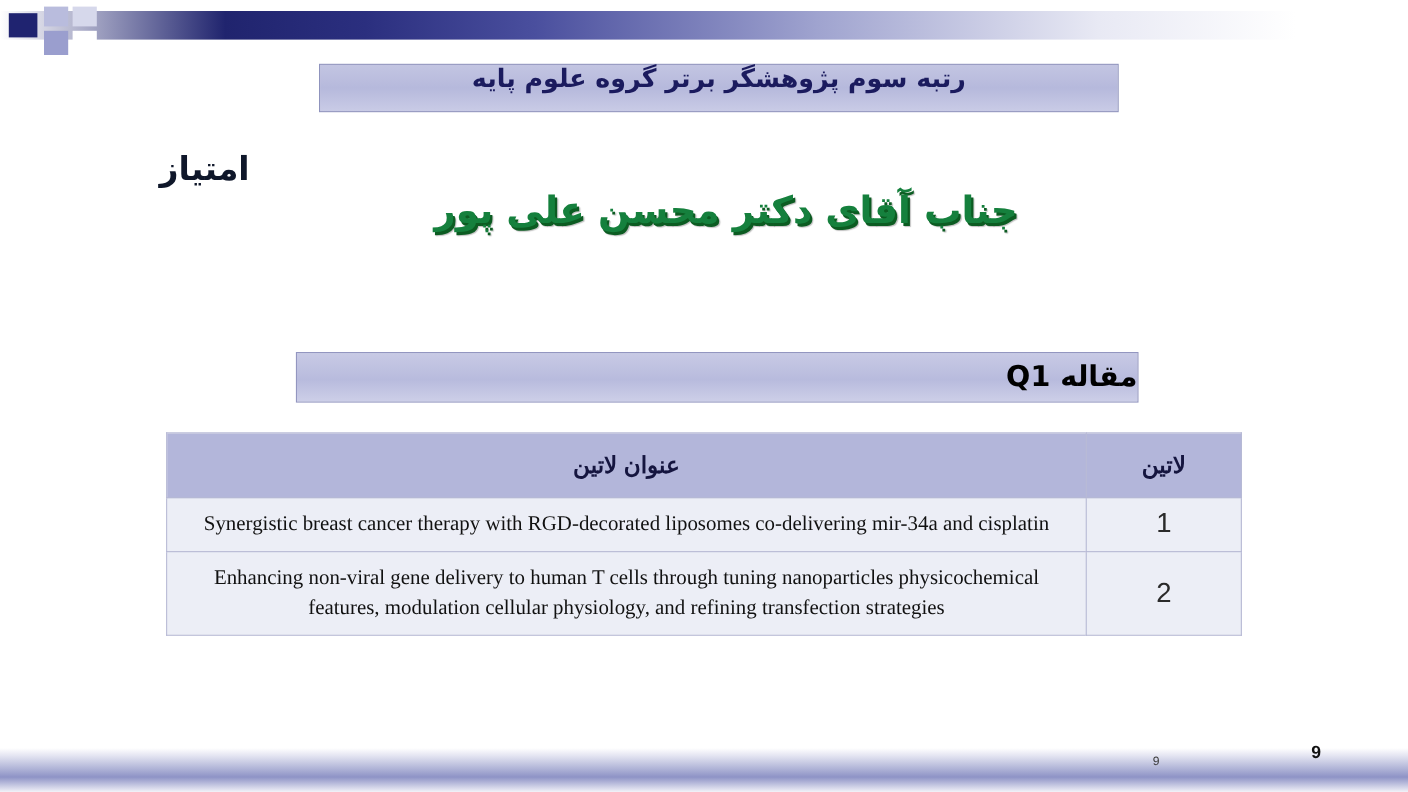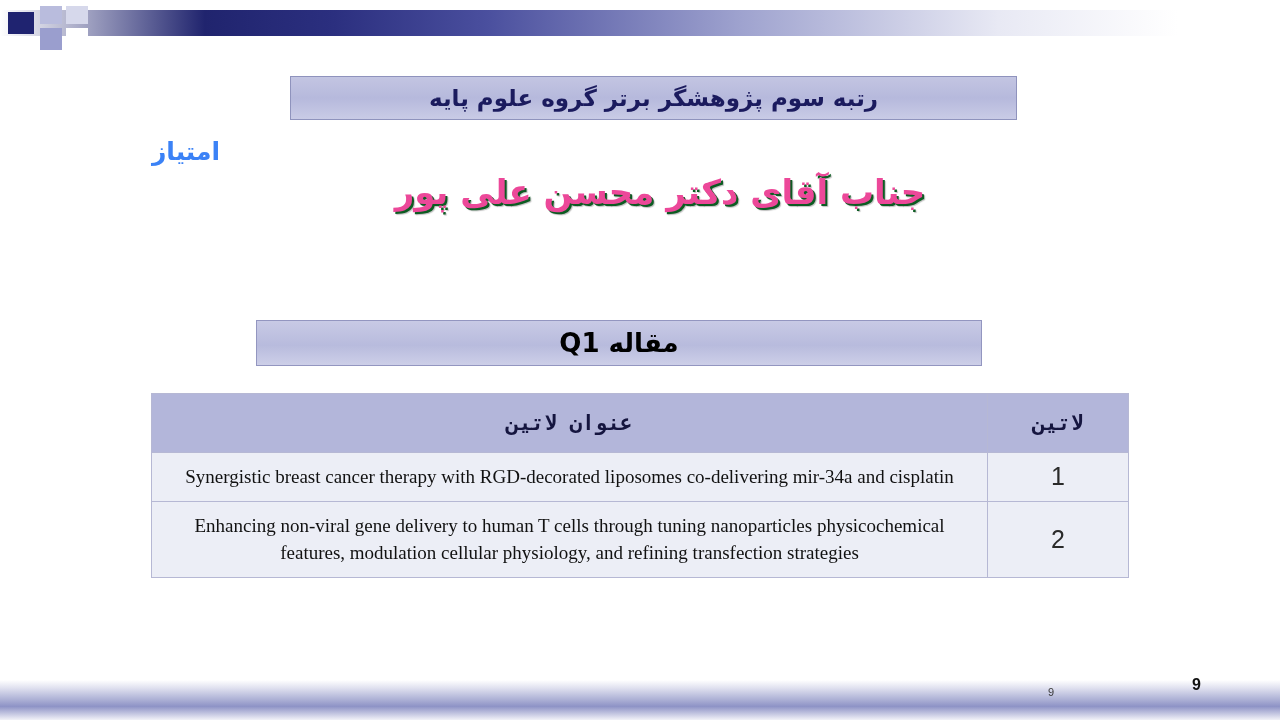--- a/index.html
+++ b/index.html
@@ -36,28 +36,27 @@
   }
   .sq1 { left: 8px;  top: 12px; width: 26px; height: 22px; background: #1f2370; }
   .sq2 { left: 40px; top: 6px;  width: 22px; height: 18px; background: #b9bcdd; }
   .sq3 { left: 66px; top: 6px;  width: 22px; height: 18px; background: #d6d8eb; }
   .sq4 { left: 40px; top: 28px; width: 22px; height: 22px; background: #9a9ece; }
   .sq5 { left: 66px; top: 28px; width: 22px; height: 22px; background: #ffffff; }
 
   
   .title-plate {
     position: absolute;
-    top: 76px;
+    top: 58px;
     left: 290px;
     width: 725px;
     height: 42px;
     background: linear-gradient(to bottom, #c3c5e2 0%, #b6b9dc 50%, #c9cbe6 100%);
     border: 1px solid #8f93bd;
     display: flex;
-    align-items: center;
     justify-content: center;
   }
   .title-plate span {
     font-family: "DejaVu Sans", sans-serif;
     font-weight: bold;
     font-size: 23px;
     color: #1b1b5e;
     letter-spacing: 0.5px;
   }
 
@@ -67,51 +66,51 @@
     top: 138px;
     left: 96px;
     width: 180px;
     text-align: center;
     line-height: 1.15;
   }
   .score-block .score-label,
   .score-block .score-value {
     font-family: "DejaVu Sans", sans-serif;
     font-weight: bold;
-    font-size: 25px;
-    color: #3b82f6;
+    font-size: 30px;
+    color: #0f172a;
     display: block;
   }
 
   
   .person-name {
     position: absolute;
     top: 172px;
     left: 330px;
     width: 660px;
     text-align: center;
     font-family: "DejaVu Sans", sans-serif;
     font-weight: bold;
     font-size: 34px;
-    color: #ec4899;
+    color: #15803d;
     text-shadow: 2px 2px 0 #0c5c22, 3px 3px 1px rgba(0,0,0,0.25);
   }
 
   
   .section-plate {
     position: absolute;
     top: 320px;
-    left: 256px;
+    left: 269px;
     width: 724px;
     height: 44px;
     background: linear-gradient(to bottom, #c8cae5 0%, #b8bbdd 55%, #cdcfe8 100%);
     border: 1px solid #9396c0;
     display: flex;
     align-items: center;
-    justify-content: center;
+    padding-left: 40px;
   }
   .section-plate span {
     font-family: "DejaVu Sans", sans-serif;
     font-weight: bold;
     font-size: 26px;
     color: #000000;
   }
 
   
   .paper-table {
@@ -123,21 +122,21 @@
     table-layout: fixed;
   }
   .paper-table th,
   .paper-table td {
     border: 1px solid #b6b8d4;
     vertical-align: middle;
   }
   .paper-table thead th {
     background: #b3b6da;
     height: 56px;
-    font-family: Liberation Mono, monospace;
+    font-family: Liberation Sans, sans-serif;
     font-weight: bold;
     font-size: 21px;
     color: #15153f;
   }
   .col-num { width: 138px; }
   .paper-table tbody td {
     background: #eceef6;
   }
   .cell-num {
     text-align: center;

